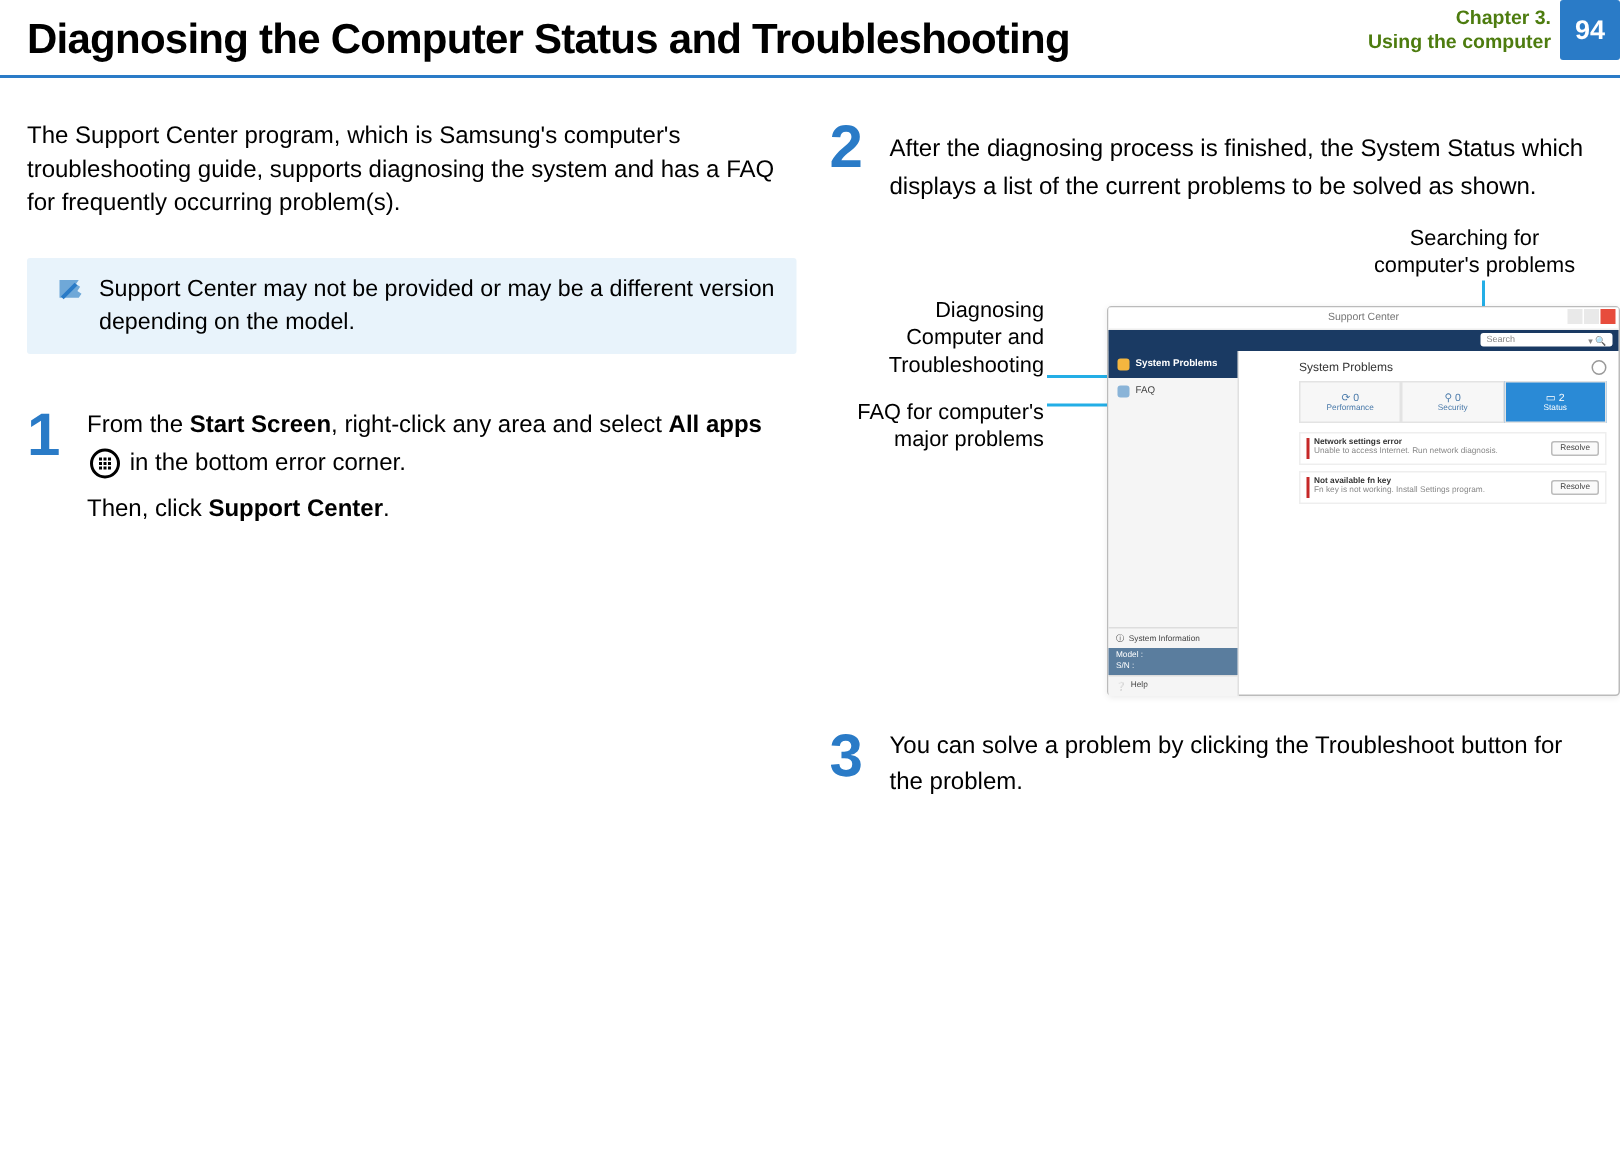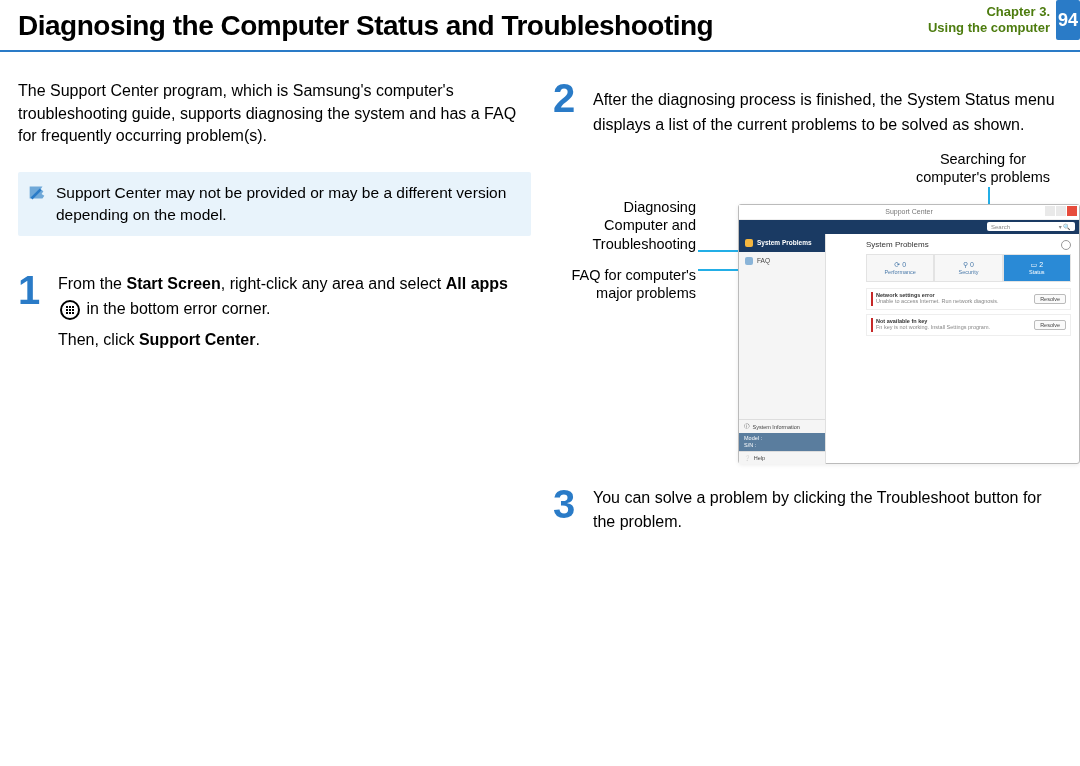--- a/index.html
+++ b/index.html
@@ -37,21 +37,21 @@
   text-align: right;
   color: #4d7c0f;
   font-weight: 700;
   font-size: 13px;
   line-height: 1.25;
   margin-right: 6px;
 }
 .page-num {
   background: #2a7bc7;
   color: #fff;
-  width: 24px;
+  width: 40px;
   height: 40px;
   display: flex;
   align-items: center;
   justify-content: center;
   font-size: 18px;
   font-weight: 600;
   border-radius: 2px;
 }
 .columns {
   display: flex;
@@ -61,21 +61,21 @@
   flex: 1;
 }
 .col-left { margin-right: 22px; }
 .intro {
   font-size: 16px;
   line-height: 1.42;
   margin-bottom: 24px;
 }
 .note {
   background: #e8f3fb;
-  padding: 10px 12px 10px 8px;
+  padding: 10px 12px 10px 18px;
   font-size: 15.5px;
   line-height: 1.42;
   display: flex;
   align-items: flex-start;
   border-radius: 2px;
 }
 .note-icon {
   width: 22px;
   height: 22px;
   margin-right: 8px;
@@ -268,21 +268,21 @@
           <span>Then, click </span><span class="b">Support Center</span><span>.</span>
         </div>
       </div>
     </div>
   </div>
 
   <div class="col col-right">
     <div class="step" style="margin-top:0;">
       <div class="step-num">2</div>
       <div class="step-body">
-        <div style="margin-top:8px;">After the diagnosing process is finished, the System Status menu displays a list of the current problems to be solved as shown.</div>
+        <div style="margin-top:8px;">After the diagnosing process is finished, the System Status which displays a list of the current problems to be solved as shown.</div>
       </div>
     </div>
 
     <div class="annotations">
       <div class="annot-labels annot-search">Searching for computer's problems</div>
       <div class="annot-labels annot-diag">Diagnosing Computer and Troubleshooting</div>
       <div class="annot-labels annot-faq">FAQ for computer's major problems</div>
 
       <div class="line" style="left:435px; top:31px; width:2px; height:28px;"></div>
       <div class="dot" style="left:431px; top:57px;"></div>

